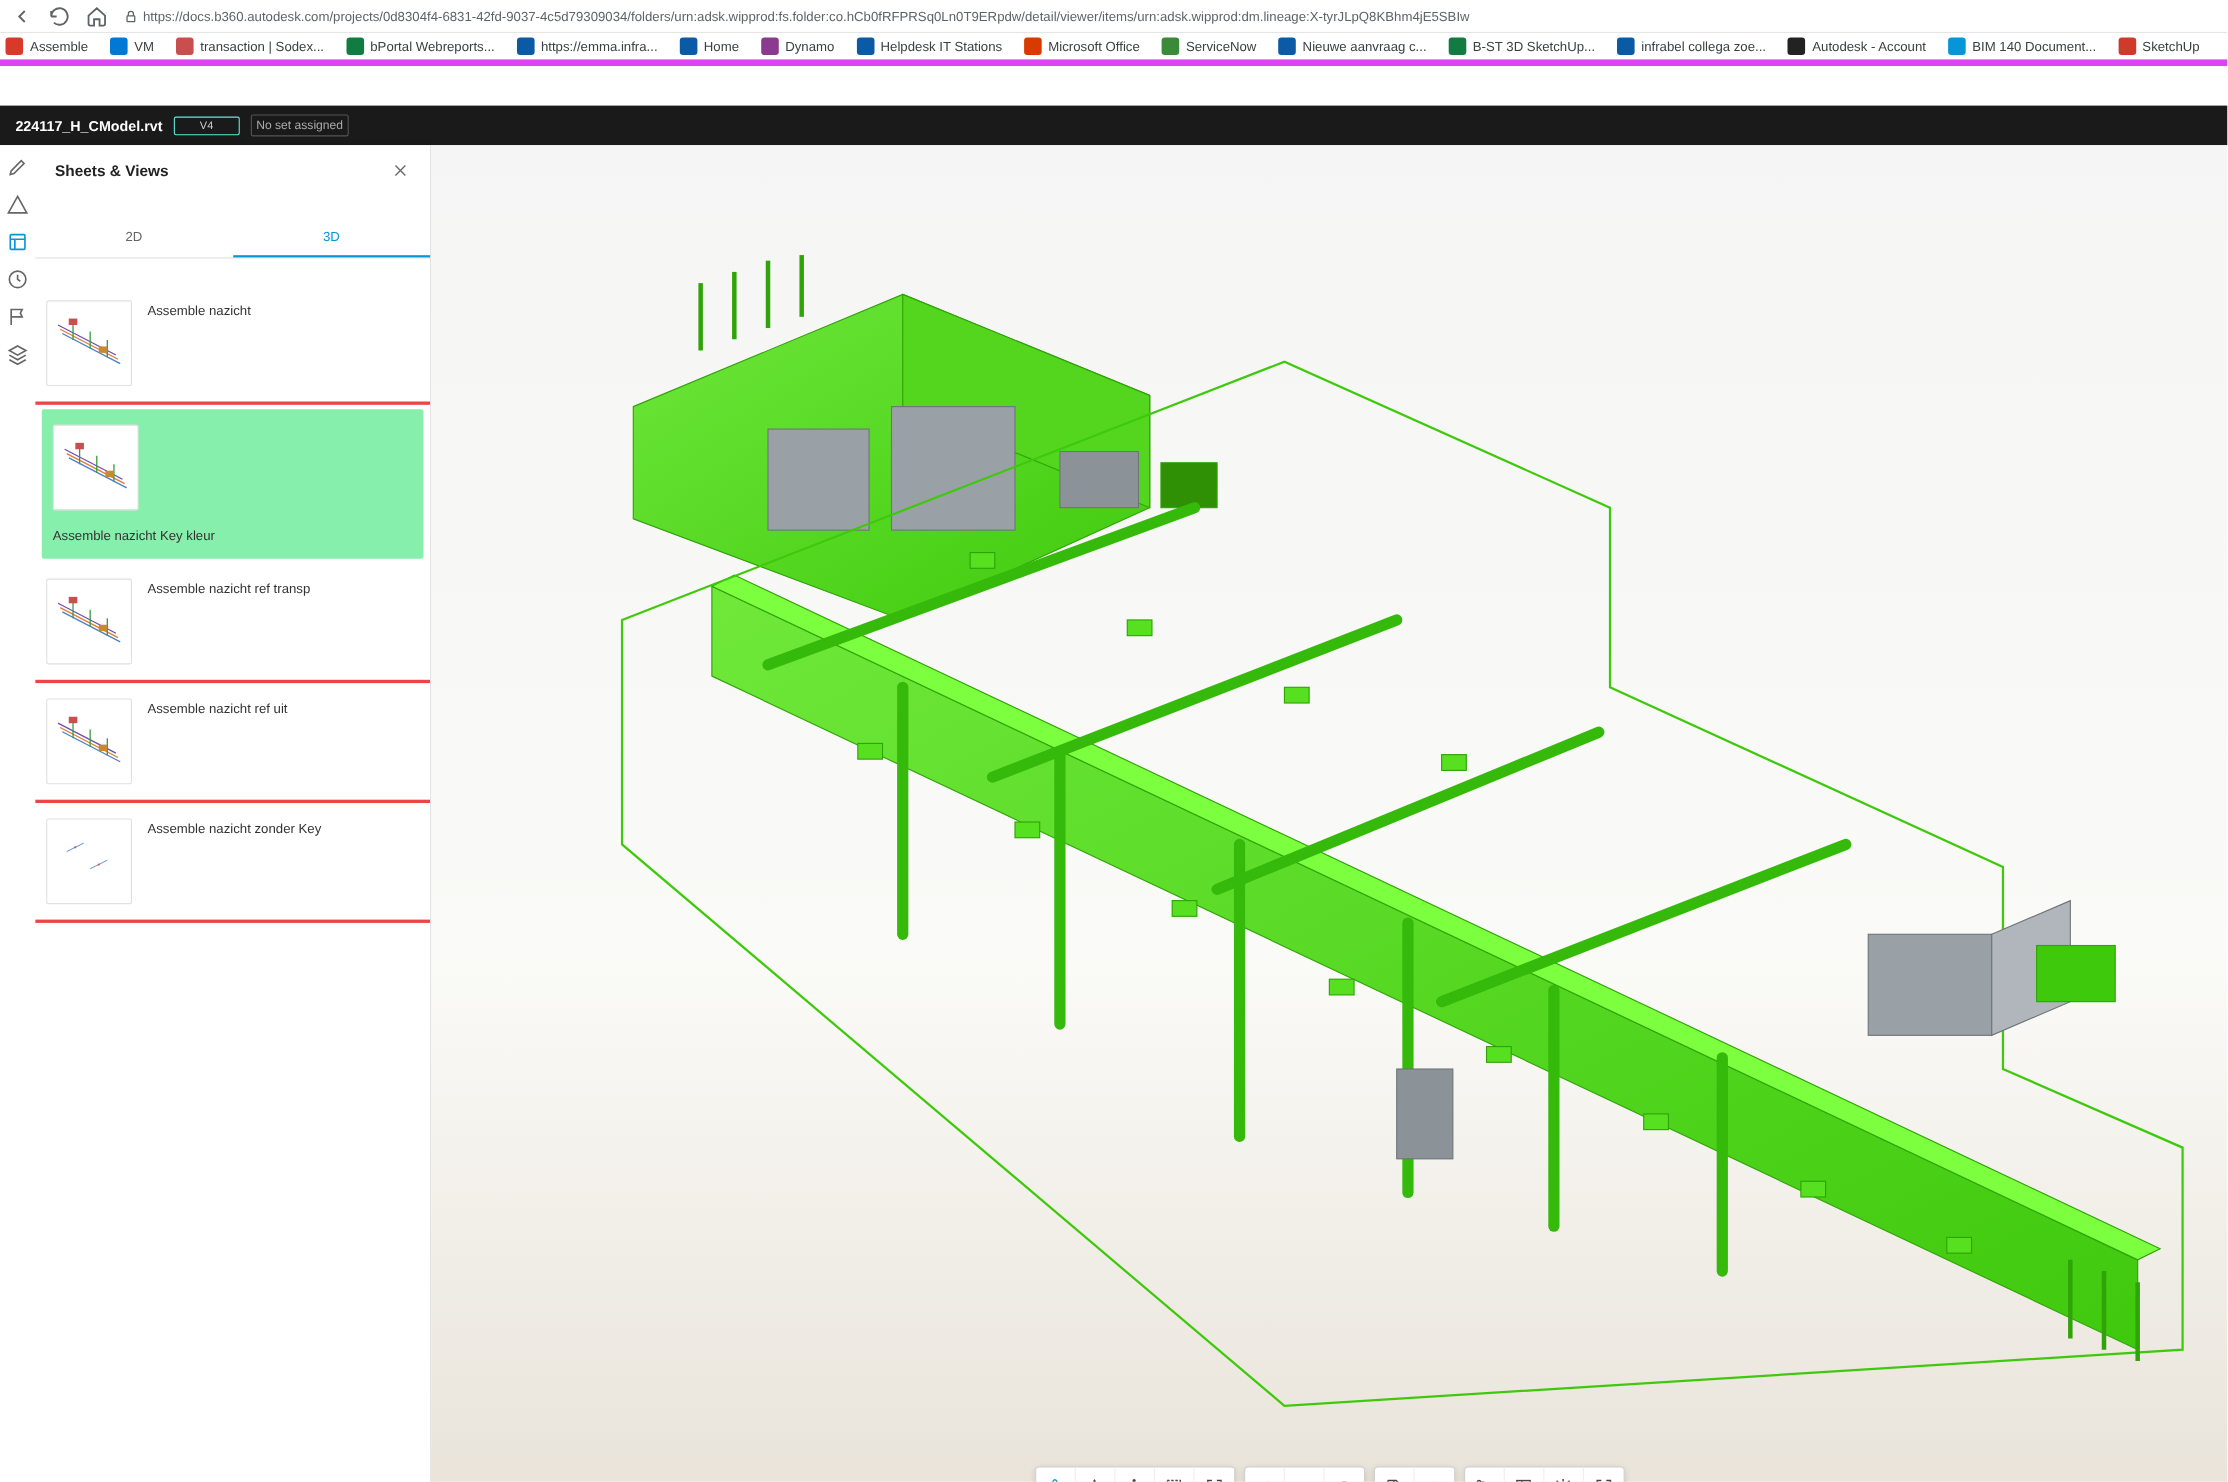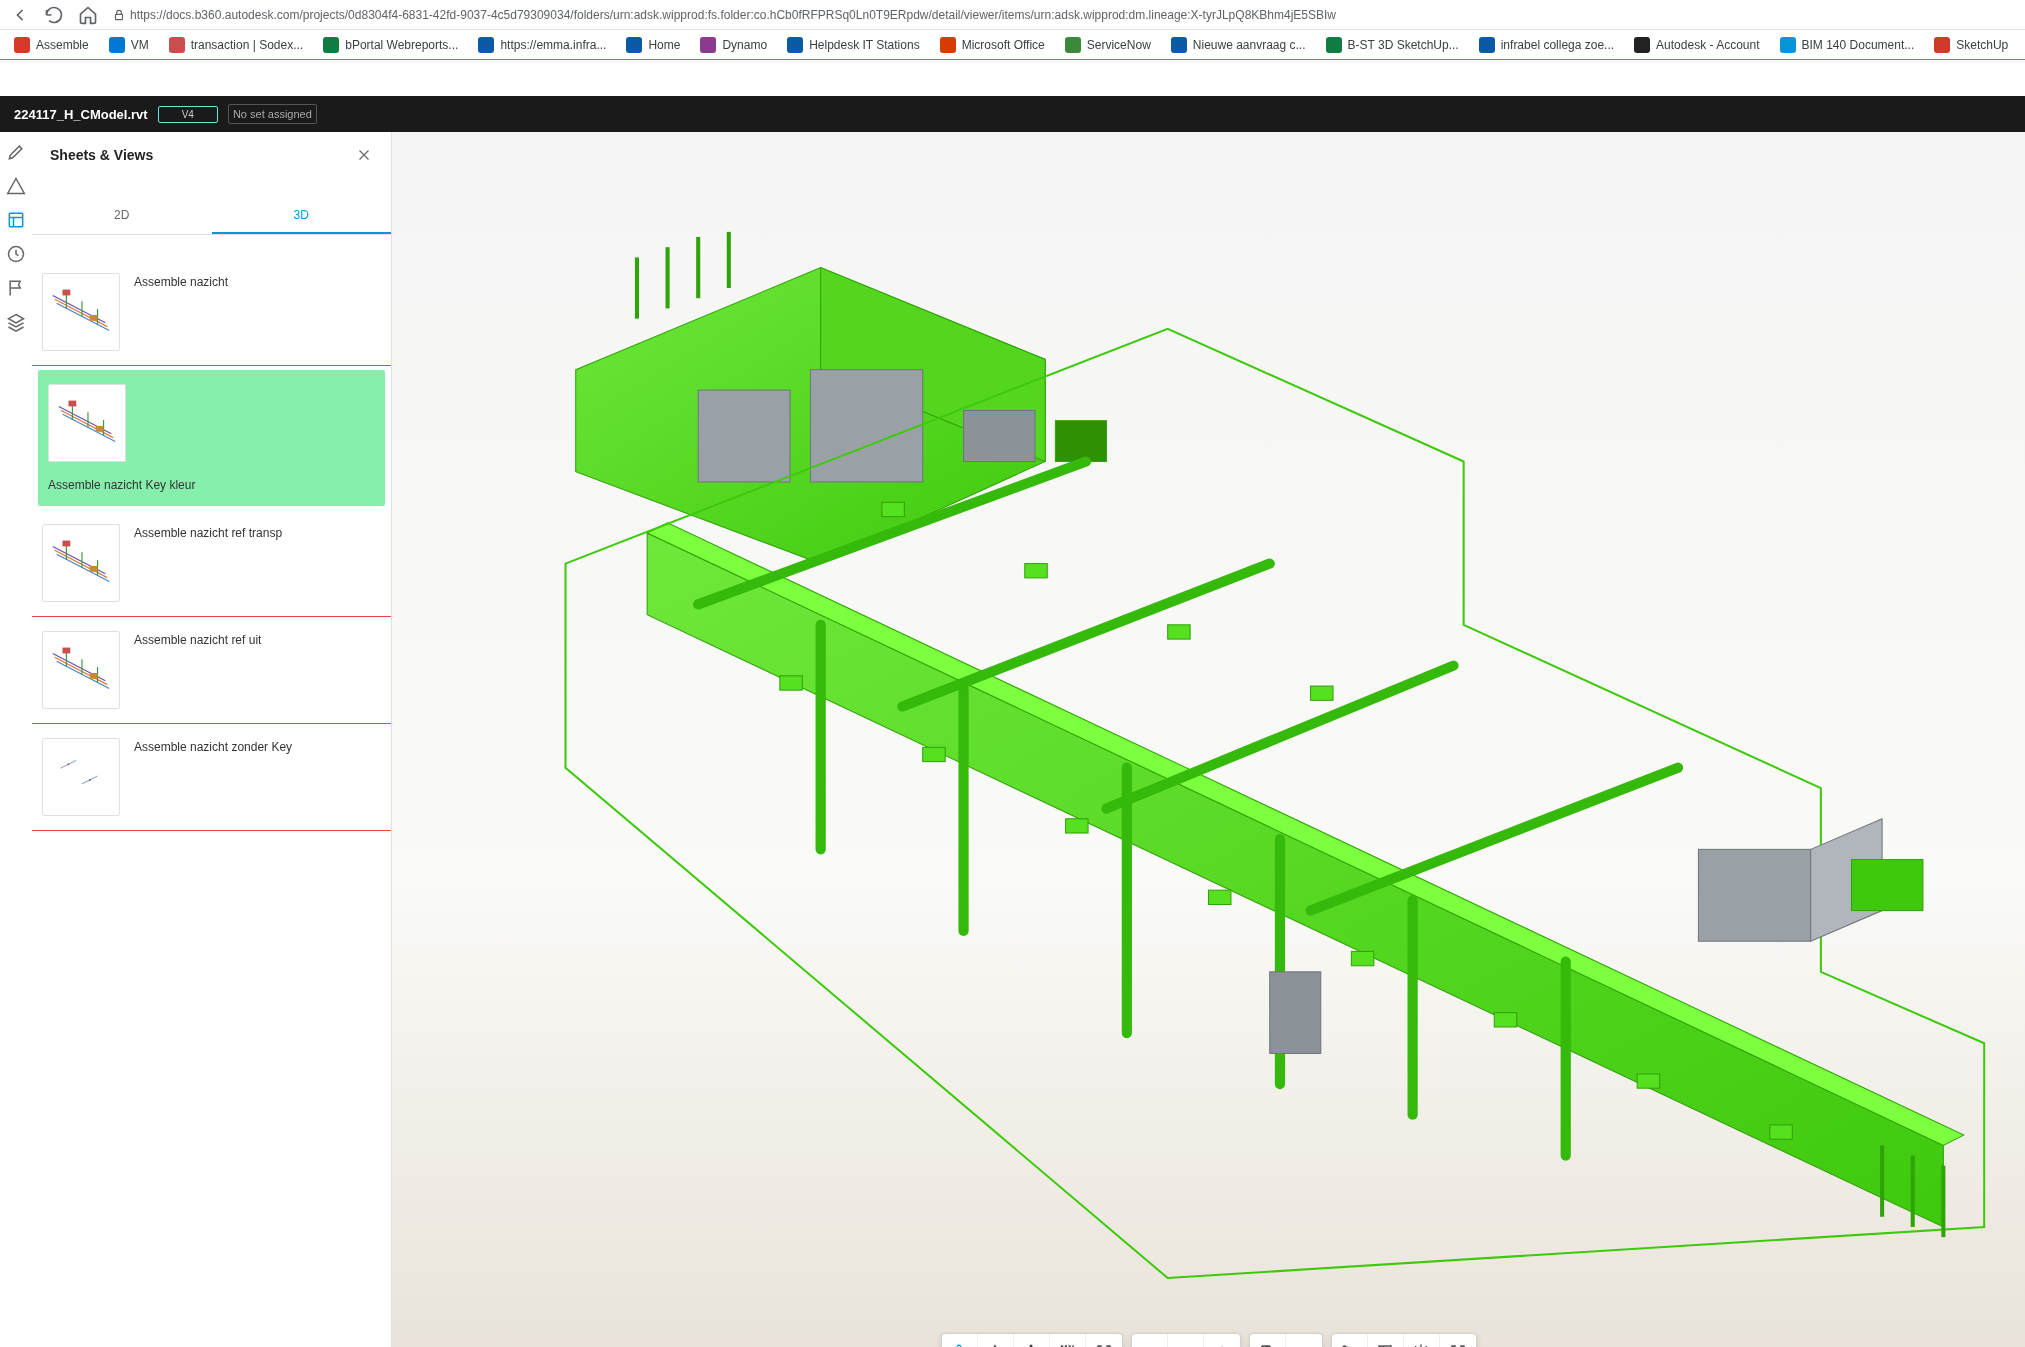--- a/index.html
+++ b/index.html
@@ -6,21 +6,21 @@
 html, body { width: 100%; height: 100%; overflow: hidden; background: #fff; }
 
 
 .browser-chrome { height: 30px; display: flex; align-items: center; gap: 14px; padding: 0 10px; border-bottom: 1px solid #e5e5e5; background: #fff; }
 .browser-chrome .nav-btn { width: 20px; height: 20px; display:flex;align-items:center;justify-content:center; color:#5f6368; cursor:pointer; }
 .browser-chrome .url-box { flex:1; display:flex; align-items:center; gap:4px; font-size:12px; color:#5f6368; }
 .browser-chrome .url-box .lock { width:14px; height:14px; display:flex;align-items:center;justify-content:center; }
 .browser-chrome .url { white-space:nowrap; overflow:hidden; text-overflow:ellipsis; }
 
 
-.bookmarks { height: 30px; display:flex; align-items:center; gap:4px; padding:0 6px; border-bottom:1px solid #d946ef; overflow:hidden; }
+.bookmarks { height: 30px; display:flex; align-items:center; gap:4px; padding:0 6px; border-bottom:6px solid #d946ef; overflow:hidden;justify-content:center; }
 .bm { display:flex; align-items:center; gap:6px; padding:4px 8px; border-radius:4px; font-size:12px; color:#3c4043; cursor:pointer; white-space:nowrap; }
 .bm .ico { width:16px; height:16px; border-radius:3px; display:flex;align-items:center;justify-content:center; font-size:10px; font-weight:bold; color:#fff; flex-shrink:0; }
 
 
 .title-bar { height: 36px; background:#1a1a1a; display:flex; align-items:center; gap:10px; padding:0 14px; color:#fff;margin-top:36px; }
 .title-bar .fname { font-size:13px; font-weight:600; }
 .title-bar .badge { border:1px solid #5eead4; color:#ccc; font-size:10px; padding:2px 23px; border-radius:2px; }
 .title-bar .noset { border:1px solid #555; color:#aaa; font-size:11px; padding:3px 4px; border-radius:2px; }
 
 
@@ -32,21 +32,21 @@
 .side-panel { width: 360px; border-right:1px solid #e0e0e0; background:#fff; display:flex; flex-direction:column; box-shadow: 2px 0 4px rgba(0,0,0,0.04); gap: 24px; }
 .side-header { display:flex; align-items:center; justify-content:space-between; padding:14px 18px 10px; }
 .side-header h3 { font-size:14px; font-weight:600; color:#222; }
 .side-header .close { width:18px;height:18px;color:#666;cursor:pointer; }
 
 .tabs { display:flex; border-bottom:1px solid #e0e0e0; }
 .tab { flex:1; text-align:center; padding:10px 0; font-size:12px; color:#666; cursor:pointer; border-bottom:2px solid transparent; }
 .tab.active { color:#0696d7; border-bottom-color:#0696d7; }
 
 .views-list { flex:1; overflow-y:auto; }
-.view-item { display:flex; gap:14px; padding:14px 10px; border-bottom:1px solid #ef4444; cursor:pointer; }
+.view-item { display:flex; gap:14px; padding:14px 10px; border-bottom:3px solid #ef4444; cursor:pointer; }
 .view-item.selected { background:#86efac; margin:4px 6px; border-radius:2px; border-bottom:none;flex-direction:column; }
 .thumb { width:78px; height:78px; border:1px solid #e0e0e0; border-radius:2px; background:#fff; position:relative; flex-shrink:0; overflow:hidden; }
 .thumb svg { width:100%; height:100%; }
 .view-label { font-size:12px; color:#333; padding-top:2px; }
 
 
 .viewer { flex:1; position:relative; background: linear-gradient(180deg, #f5f5f5 0%, #fafaf7 60%, #e8e2d8 100%); overflow:hidden; }
 .model-svg { position:absolute; top:0; left:0; width:100%; height:100%; }
 
 

